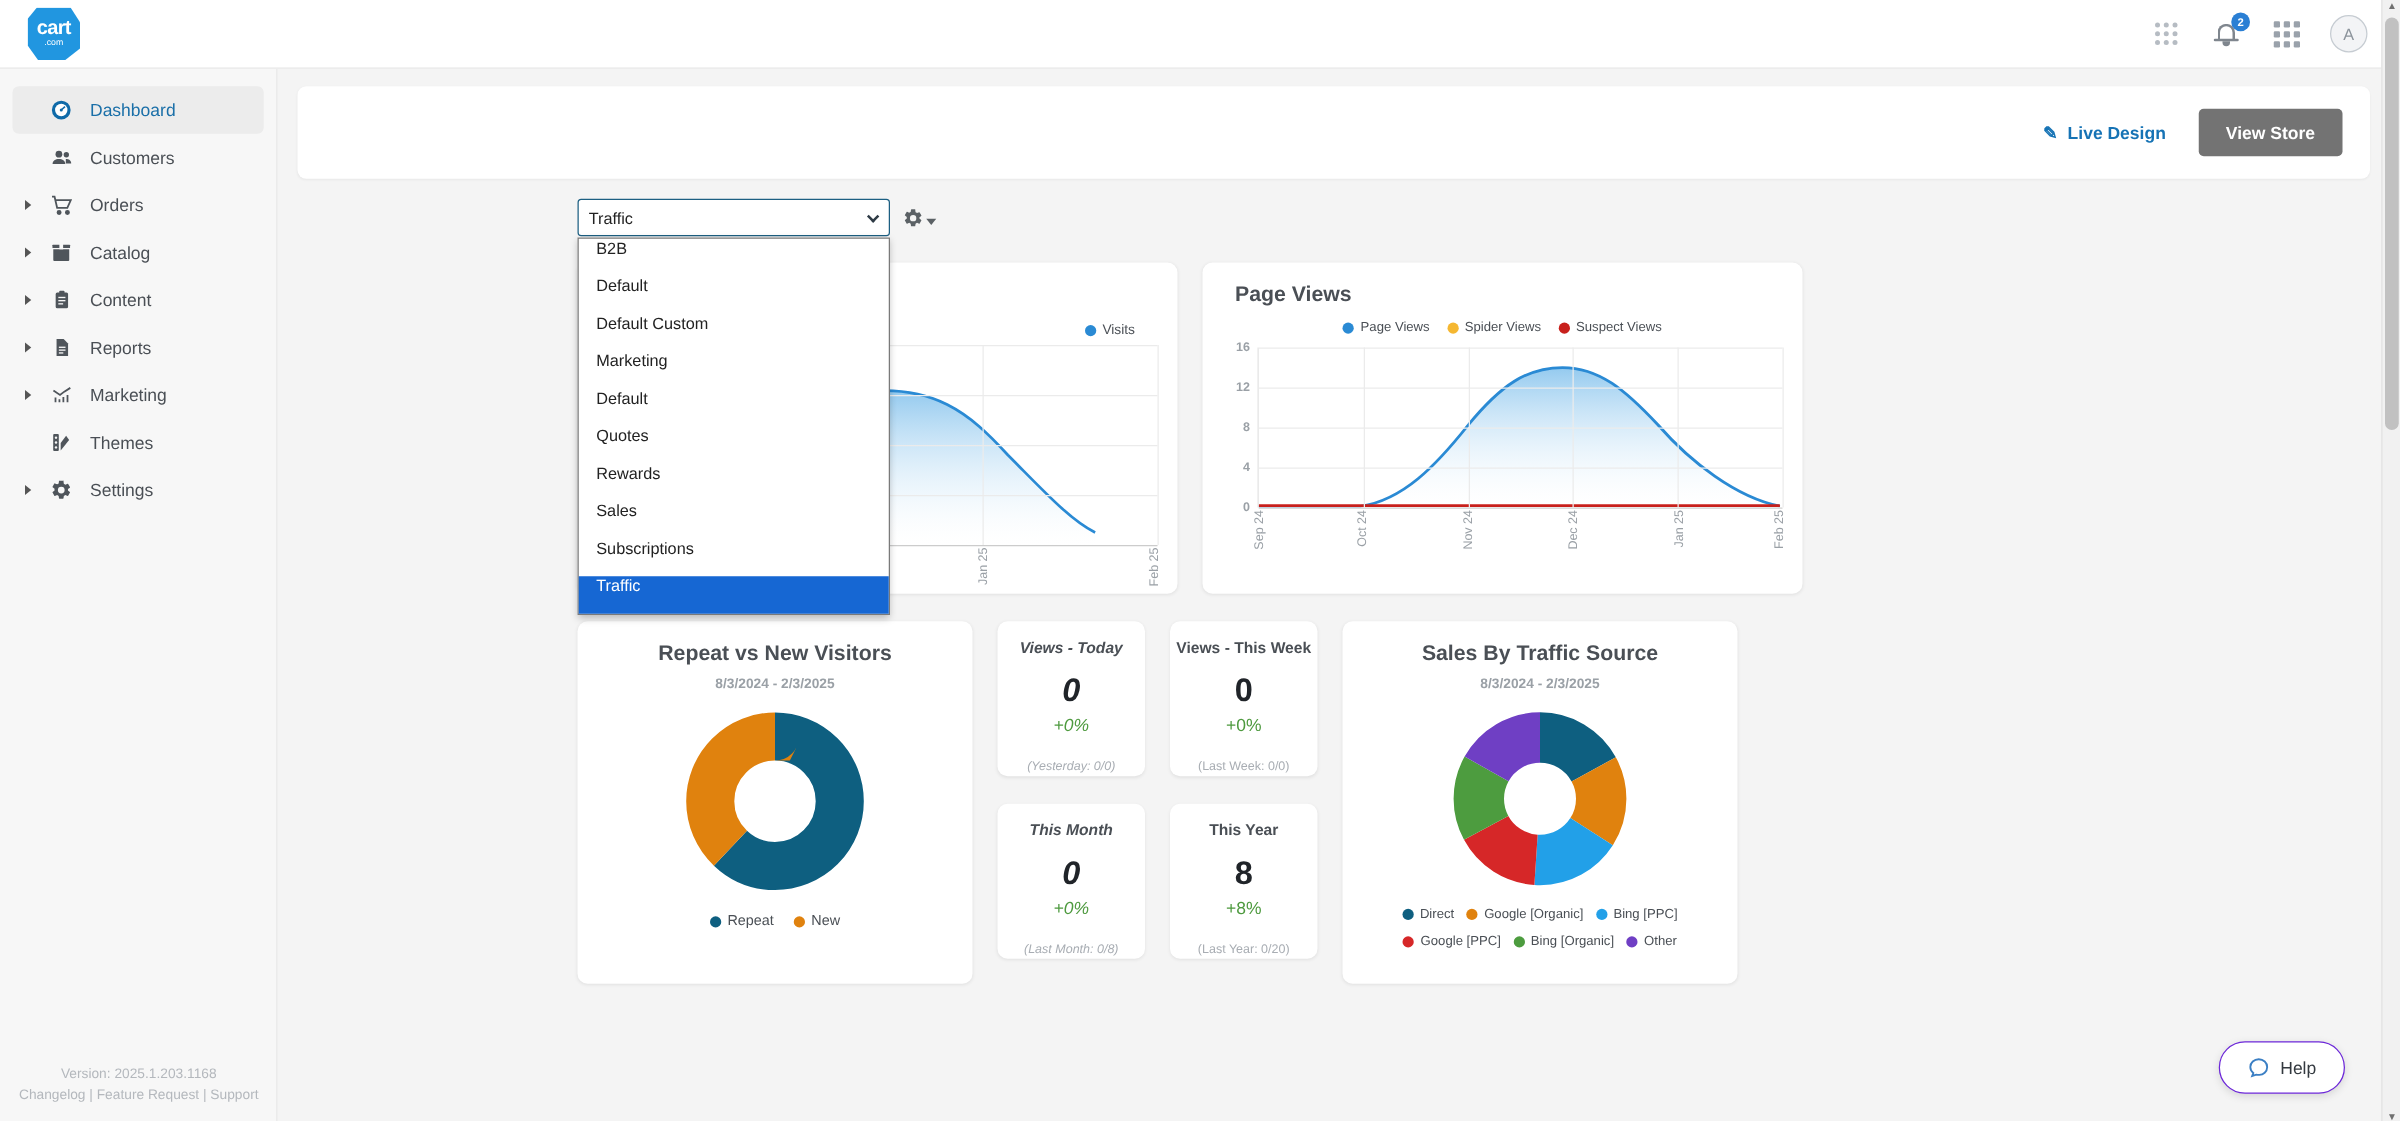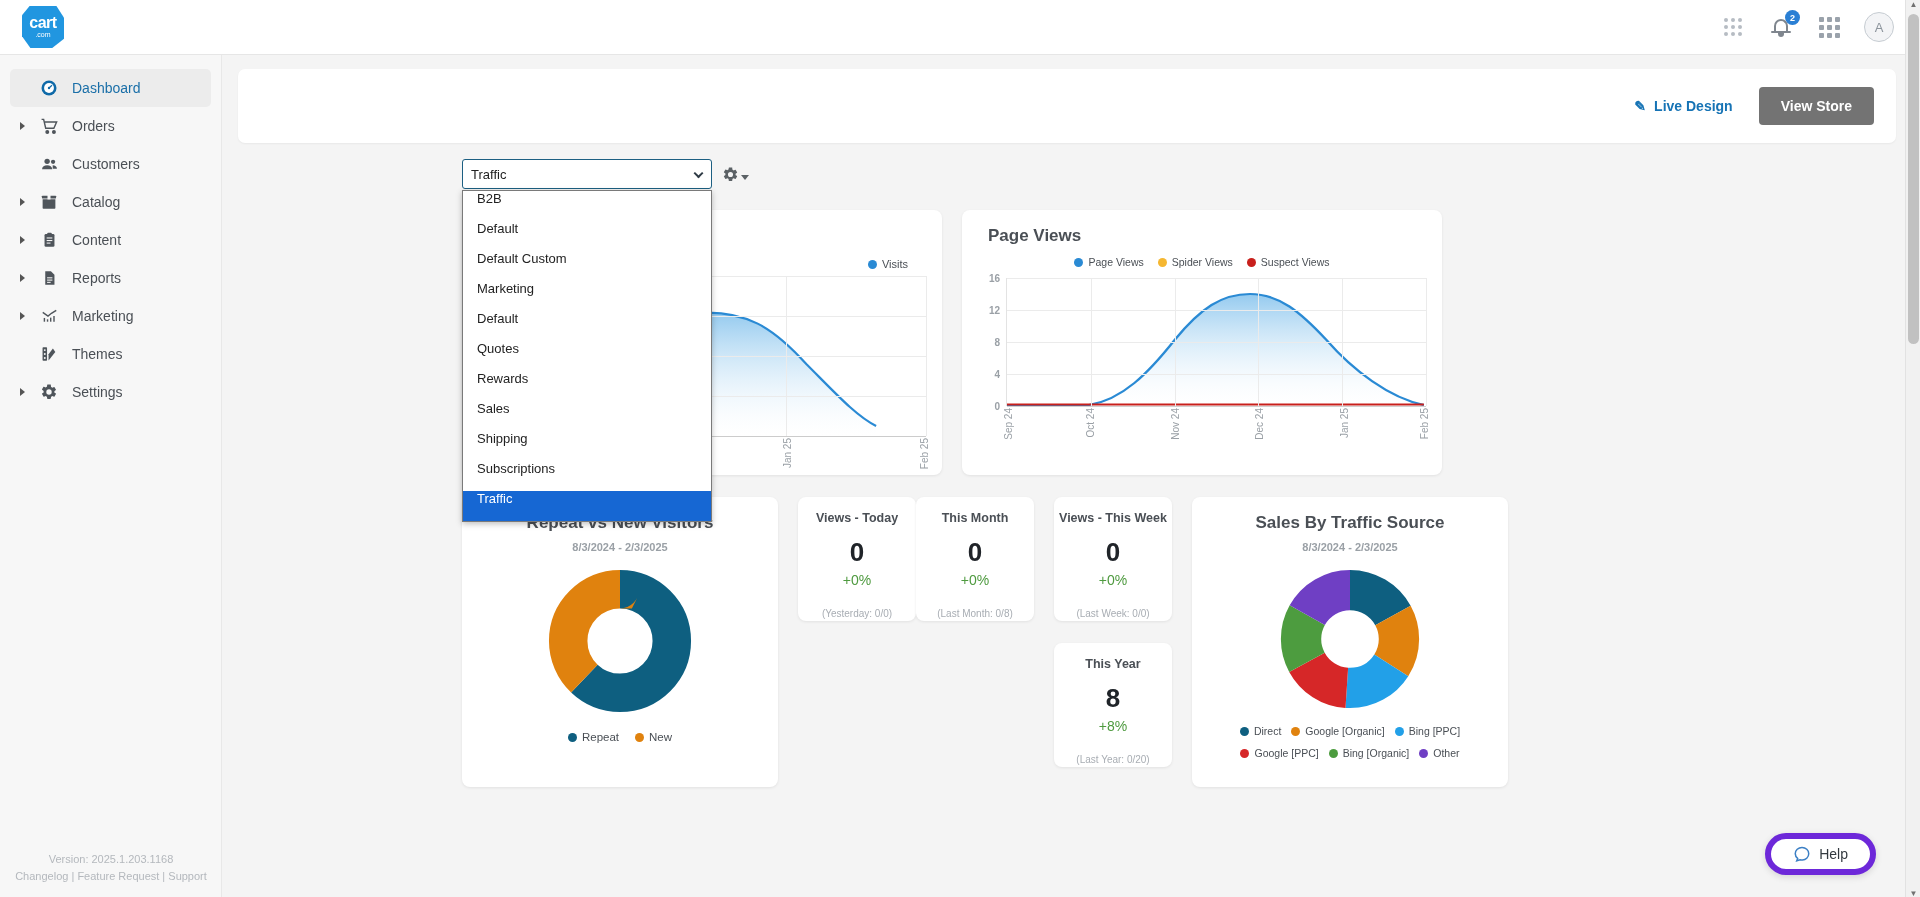--- a/index.html
+++ b/index.html
@@ -253,40 +253,40 @@
             <svg width="18" height="18" viewBox="0 0 24 24">
               <circle cx="12" cy="12" r="10" fill="currentColor"></circle>
               <circle cx="12" cy="12" r="6.6" fill="#fff"></circle>
               <path d="M12 12 L16 8.4" stroke="currentColor" stroke-width="1.7" fill="none"></path>
               <circle cx="12" cy="12" r="1.6" fill="currentColor"></circle>
             </svg>
           </span>
           <span class="nav-label">Dashboard</span>
         </div>
         <div class="nav-item">
-          <span class="nav-caret"></span>
-          <span class="nav-ico">
-            <svg width="19" height="19" viewBox="0 0 24 24" fill="none" stroke="currentColor" stroke-width="1.8">
-              <path d="M2 3h2.6l2.6 11.2h10.3L21 6.4H6.2"></path>
-              <circle cx="9.2" cy="19" r="1.6" fill="currentColor"></circle>
-              <circle cx="17.6" cy="19" r="1.6" fill="currentColor"></circle>
-            </svg>
-          </span>
-          <span class="nav-label">Orders</span>
-        </div>
-        <div class="nav-item">
           <span class="nav-ico">
             <svg width="19" height="19" viewBox="0 0 24 24" fill="currentColor">
               <circle cx="9" cy="8" r="3.4"></circle>
               <circle cx="16.5" cy="8.6" r="2.7"></circle>
               <path d="M2.6 18c0-3.3 2.9-5 6.4-5s6.4 1.7 6.4 5z"></path>
               <path d="M16 13c3.1 0 5.4 1.5 5.4 4.4H16z"></path>
             </svg>
           </span>
           <span class="nav-label">Customers</span>
+        </div>
+        <div class="nav-item">
+          <span class="nav-caret"></span>
+          <span class="nav-ico">
+            <svg width="19" height="19" viewBox="0 0 24 24" fill="none" stroke="currentColor" stroke-width="1.8">
+              <path d="M2 3h2.6l2.6 11.2h10.3L21 6.4H6.2"></path>
+              <circle cx="9.2" cy="19" r="1.6" fill="currentColor"></circle>
+              <circle cx="17.6" cy="19" r="1.6" fill="currentColor"></circle>
+            </svg>
+          </span>
+          <span class="nav-label">Orders</span>
         </div>
         <div class="nav-item">
           <span class="nav-caret"></span>
           <span class="nav-ico">
             <svg width="18" height="18" viewBox="0 0 24 24" fill="currentColor">
               <path d="M3.5 8.4h17V20a1 1 0 0 1-1 1H4.5a1 1 0 0 1-1-1z"></path>
               <rect x="2.6" y="3.6" width="18.8" height="3.6" rx="0.6"></rect>
               <rect x="10" y="2.6" width="4" height="6" fill="#f7f7f7"></rect>
             </svg>
           </span>
@@ -398,23 +398,20 @@
             <span>Default</span>
           </div>
           <div class="dd-item">
             <span>Quotes</span>
           </div>
           <div class="dd-item">
             <span>Rewards</span>
           </div>
           <div class="dd-item">
             <span>Sales</span>
-          </div>
-          <div class="dd-item">
-            <span>Shipping</span>
           </div>
           <div class="dd-item">
             <span>Subscriptions</span>
           </div>
           <div class="dd-item sel">
             <span>Traffic</span>
           </div>
         </div>
     </div>
 
@@ -535,21 +532,21 @@
                 <span class="dot" style="background:#0e5f80"></span>
               <span>Repeat</span>
               </span>
             <span class="li">
                 <span class="dot" style="background:#e0820e"></span>
               <span>New</span>
               </span>
           </div>
         </div>
 
-        <div style="display:flex;flex-direction:row;">
+        <div style="display:flex;flex-direction:column;gap:22px;font-style:italic;">
           <div class="kpi">
             <div class="kpi-title">Views - Today</div>
             <div class="kpi-value">0</div>
             <div class="kpi-delta">+0%</div>
             <div class="kpi-note">(Yesterday: 0/0)</div>
           </div>
           <div class="kpi">
             <div class="kpi-title">This Month</div>
             <div class="kpi-value">0</div>
             <div class="kpi-delta">+0%</div>
@@ -612,21 +609,21 @@
                 <span class="dot" style="background:#6f3fc4"></span>
               <span>Other</span>
               </span>
           </div>
         </div>
 
       </div>
     </div>
   </div>
 
-  <div style="position:absolute;right:44px;bottom:22px;background:#fff;border:6px solid #6d28d9;border-radius:22px;
+  <div style="position:absolute;right:44px;bottom:22px;background:#fff;border:1px solid #6d28d9;border-radius:22px;
               box-shadow:0 2px 7px rgba(0,0,0,0.13);height:42px;display:flex;align-items:center;gap:8px;padding:0 22px;z-index:50;">
     <svg width="18" height="18" viewBox="0 0 24 24">
       <path fill="none" stroke="#3b7fc4" stroke-width="2" d="M21 11.5a8.4 8.4 0 0 1-9 8.4 9.9 9.9 0 0 1-2.6-.3L5 21l1.2-3.1A8.2 8.2 0 0 1 3 11.5C3 7 7 3.2 12 3.2s9 3.8 9 8.3z"></path>
     </svg>
     <span style="color:#33393f;font-size:14px;">Help</span>
   </div>
 
   <div style="position:absolute;right:0;top:0;width:15px;height:897px;background:#f1f1f1;border-left:1px solid #e2e2e2;z-index:45;">
     <div style="position:absolute;top:0;left:2px;width:11px;height:8px;color:#707070;font-size:8px;text-align:center;">▲</div>
     <div style="position:absolute;top:14px;left:2px;width:11px;height:330px;background:#c1c1c1;border-radius:6px;"></div>

